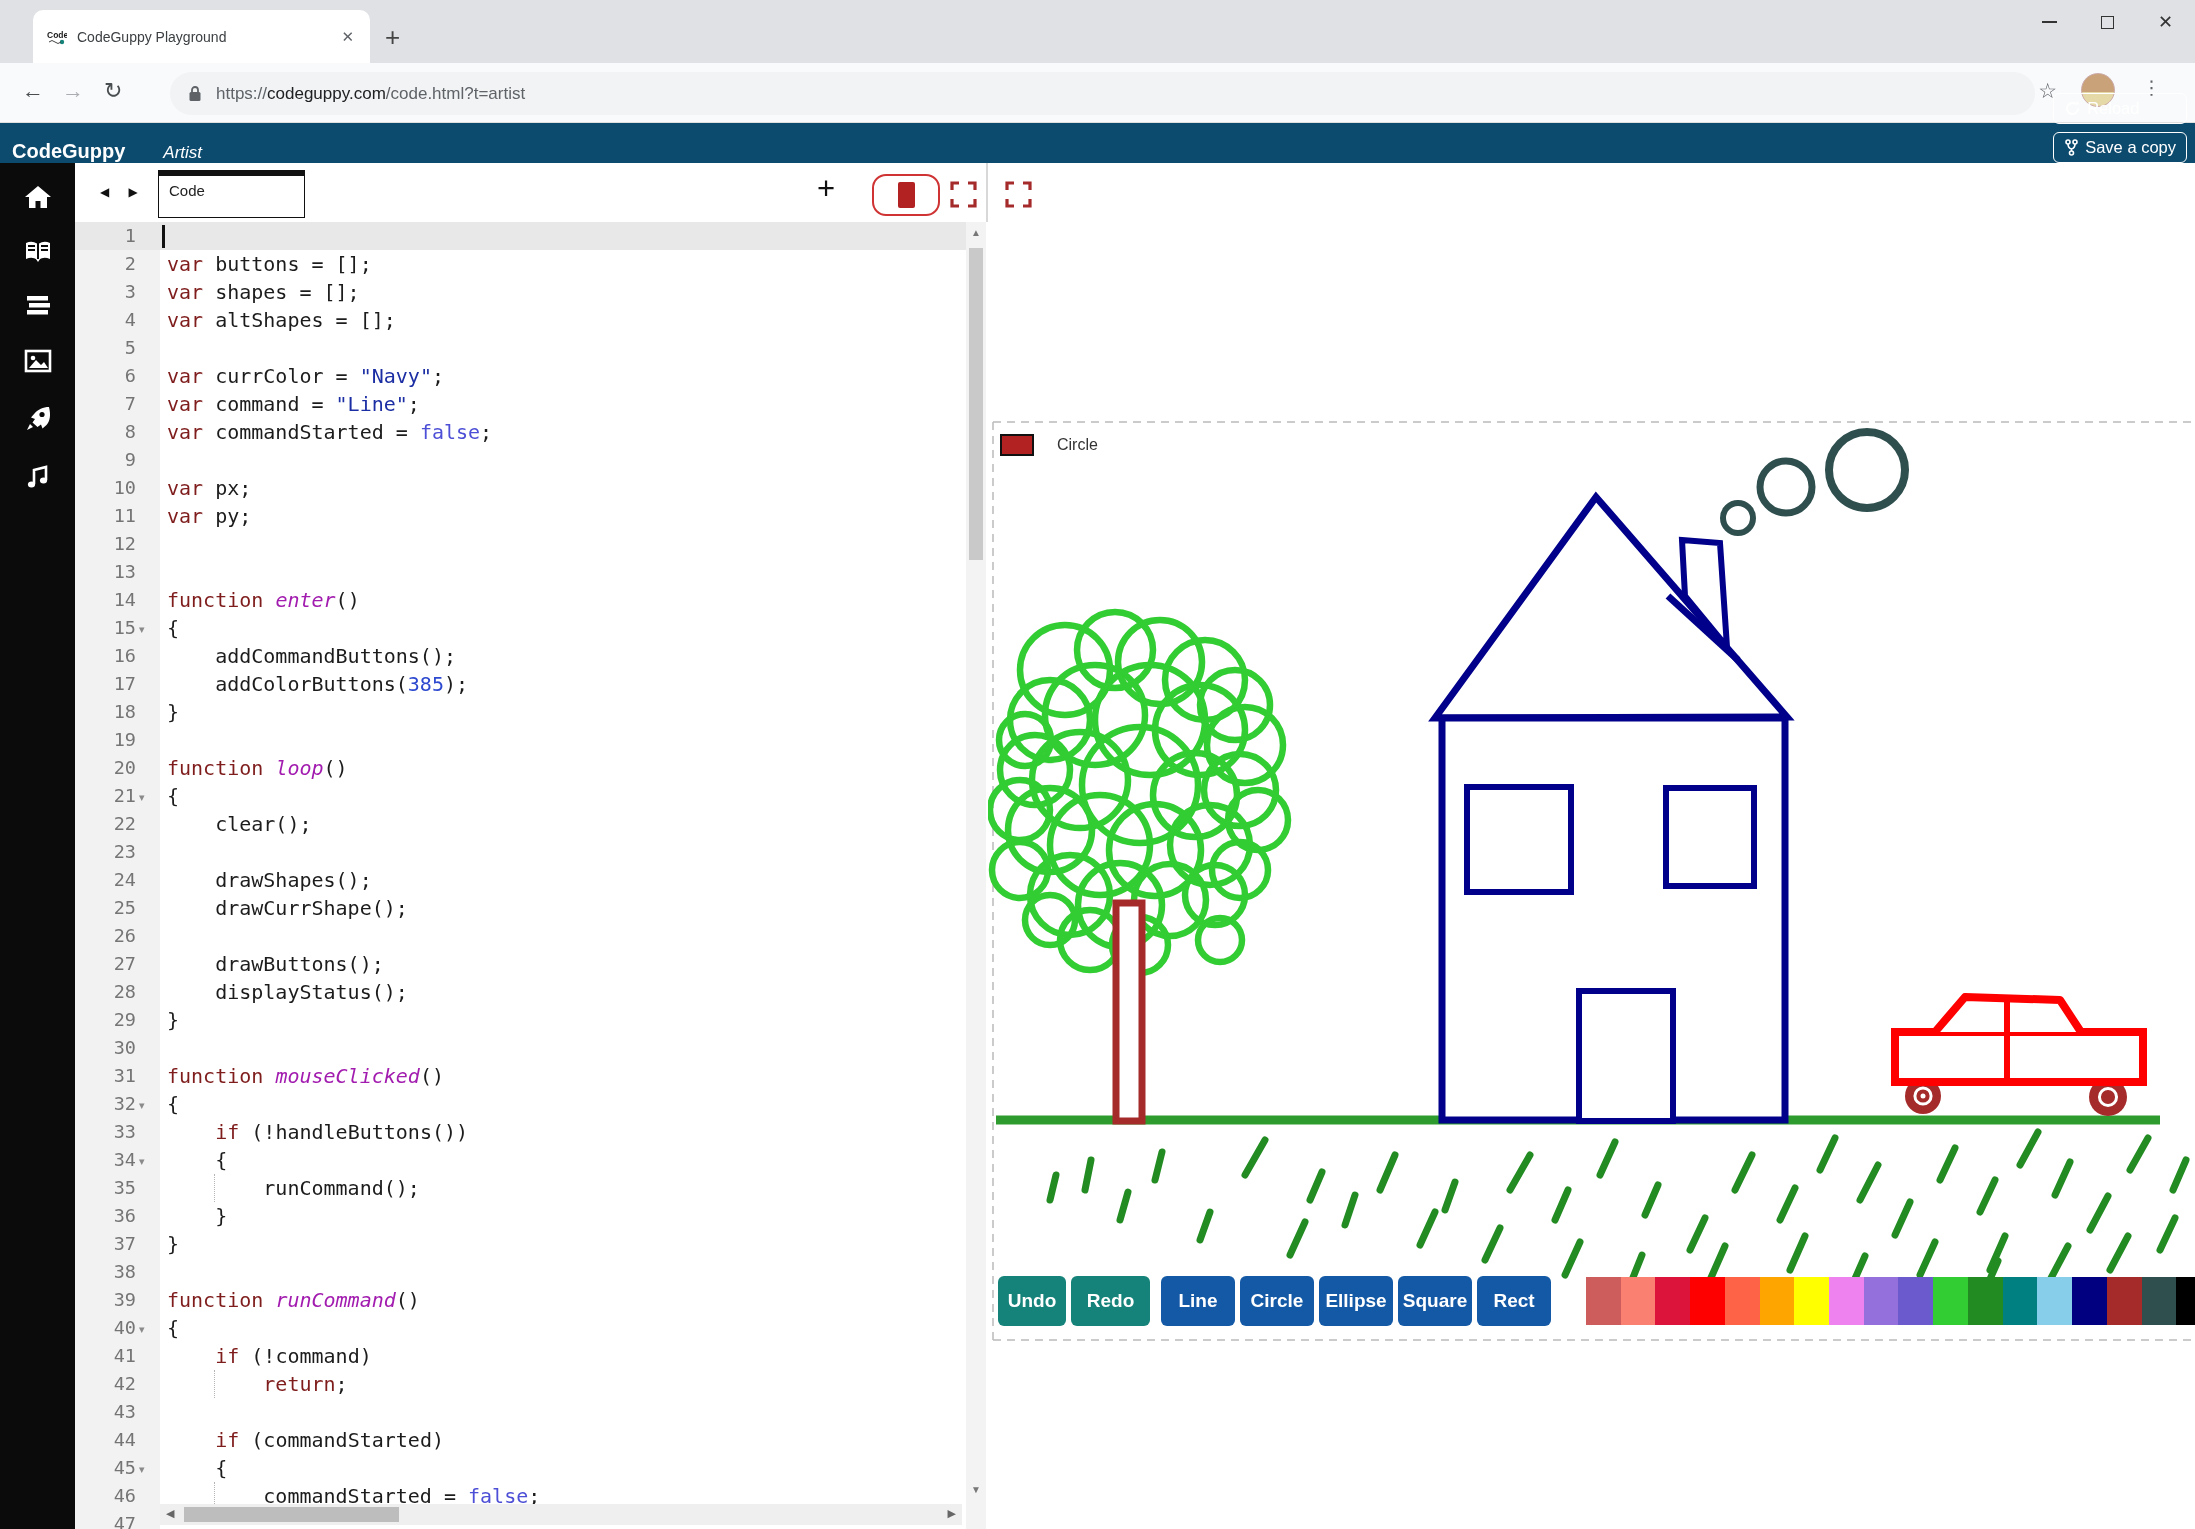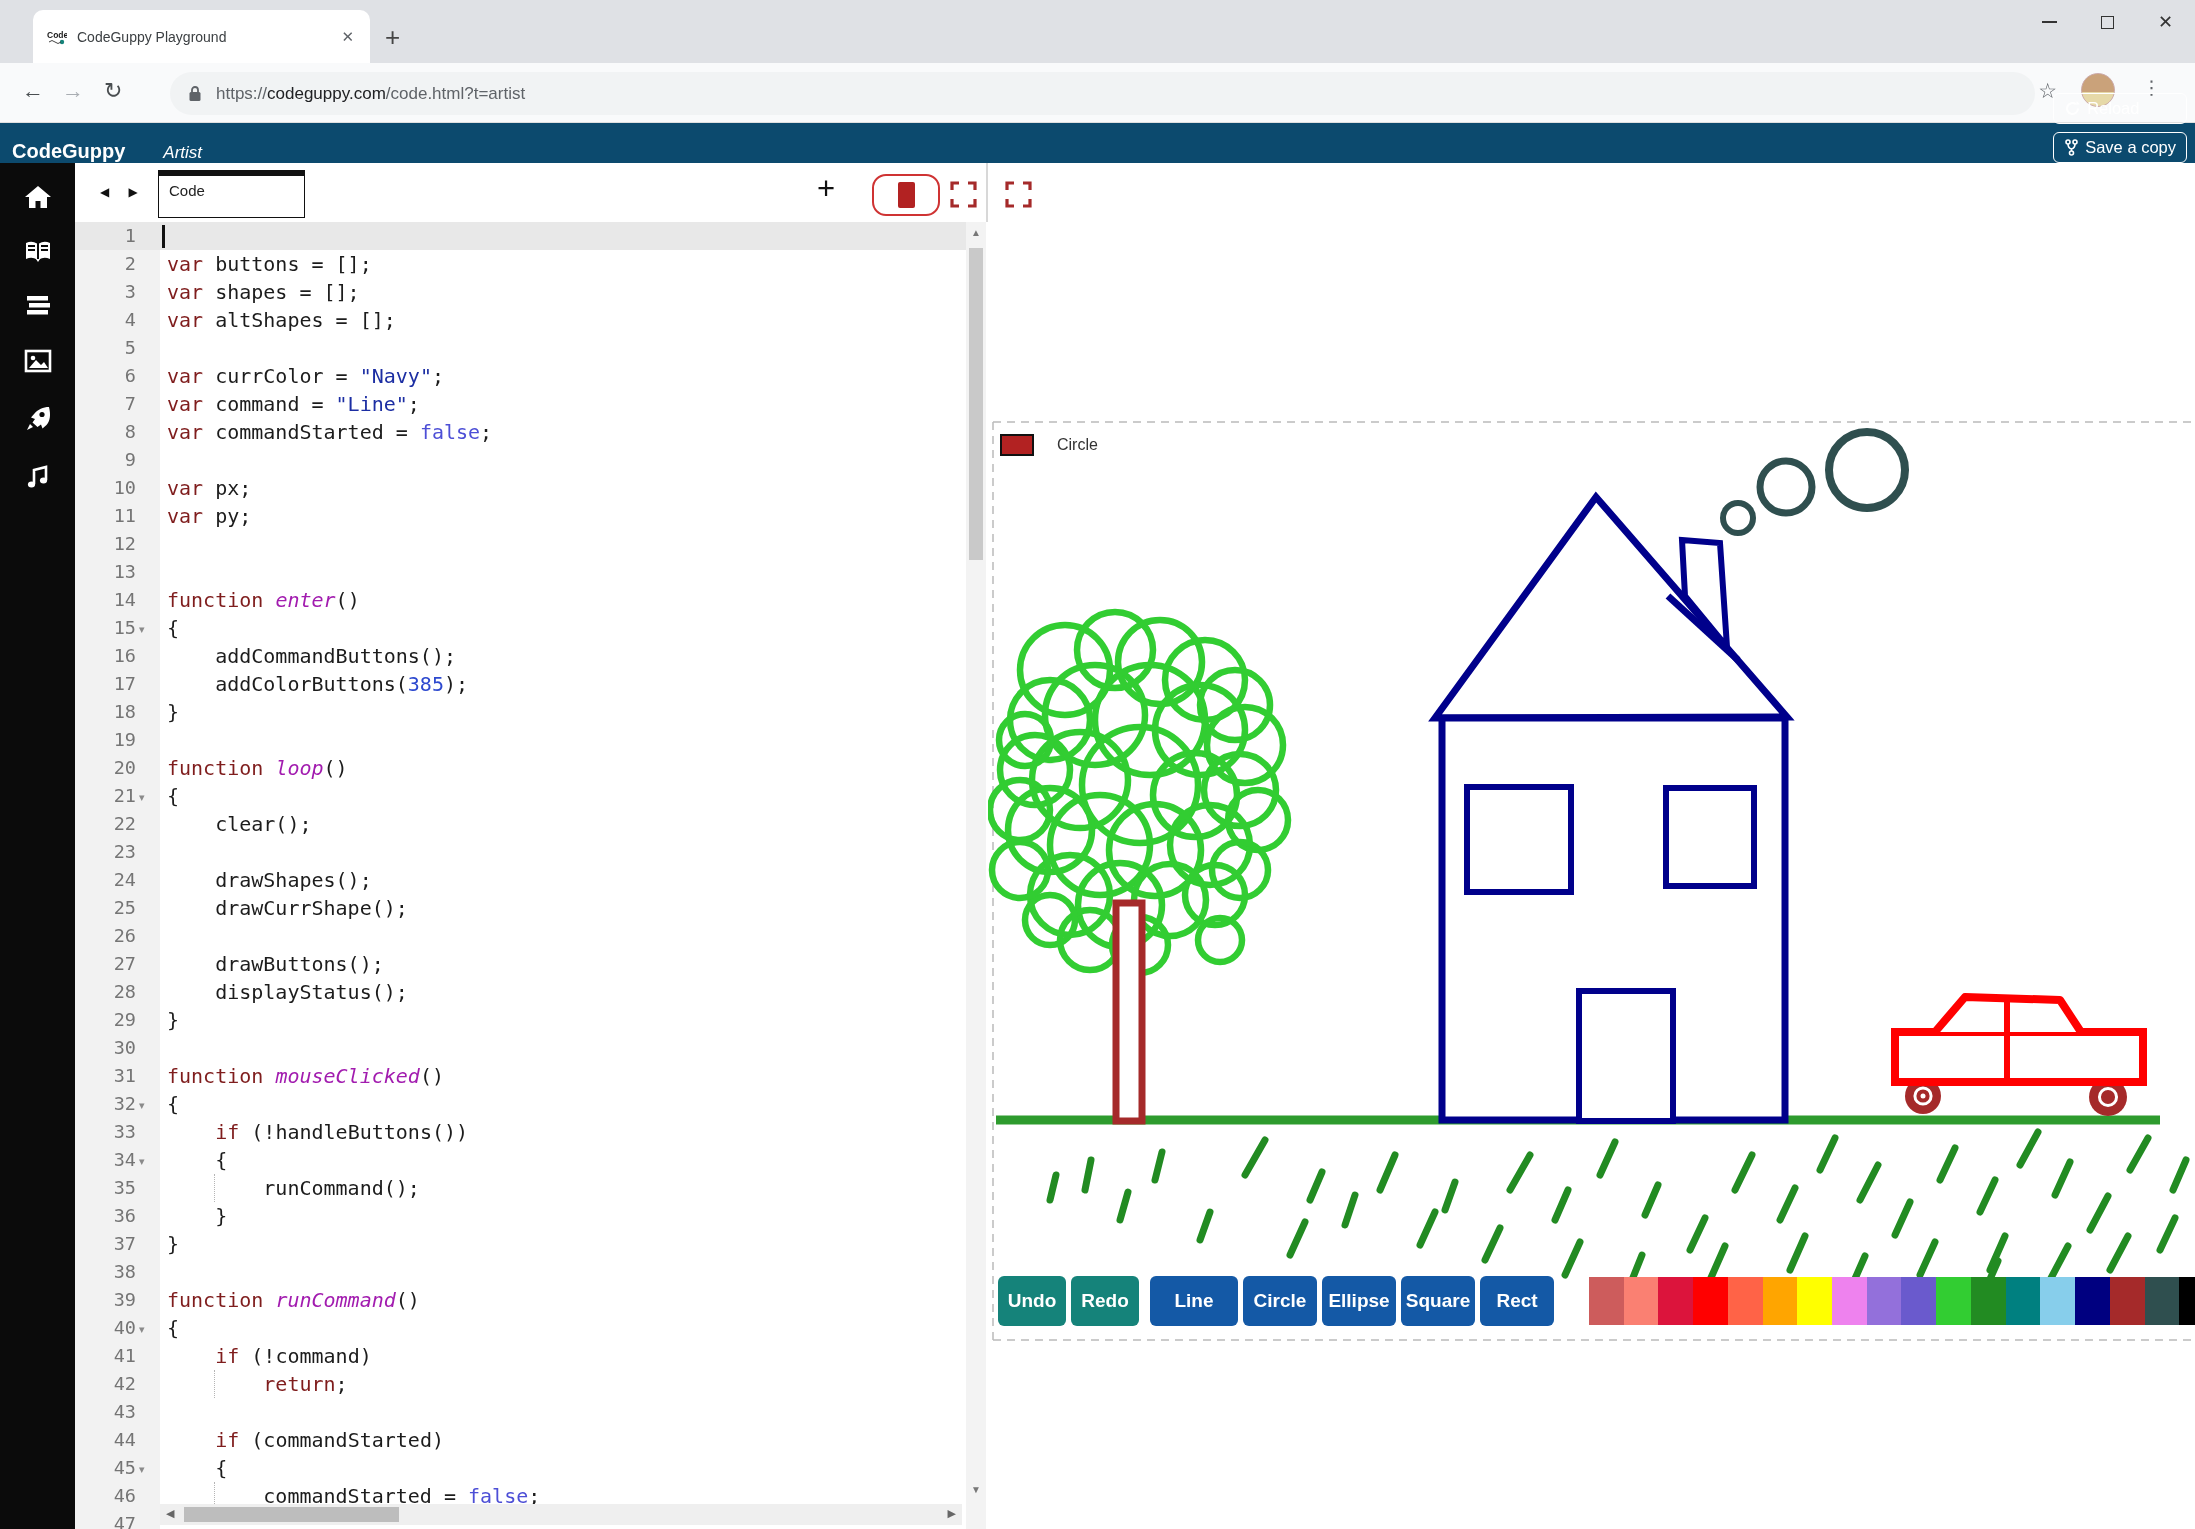--- a/index.html
+++ b/index.html
@@ -515,22 +515,22 @@
           <circle cx="1120" cy="934" r="8.55" stroke="#fff" stroke-width="3" fill="none"></circle>
           <circle cx="935" cy="933" r="2.5" fill="#fff"></circle>
           <rect x="907" y="869" width="248" height="50" stroke="#FF0000" stroke-width="8" fill="#fff"></rect>
           <polyline points="947,869 977,834 1072,837 1093,869" stroke="#FF0000" stroke-width="8" fill="#fff" stroke-linejoin="round"></polyline>
           <line x1="1019" y1="837" x2="1019" y2="915" stroke="#FF0000" stroke-width="6"></line>
         </svg>
       <div class="status-swatch" style="background: rgb(178, 34, 34);"></div>
       <div class="status-label">Circle</div>
       <div class="cv-buttons" id="cvbuttons">
           <div class="cbtn" style="width: 68px; background: rgb(21, 131, 122);">Undo</div>
-          <div class="cbtn" style="width: 68px; background: rgb(21, 131, 122);">Redo</div>
-          <div class="cbtn" style="width: 88px; background: rgb(20, 89, 166); margin-left: 6px;">Line</div>
+          <div class="cbtn" style="width: 79px; background: rgb(21, 131, 122);">Redo</div>
+          <div class="cbtn" style="width: 74px; background: rgb(20, 89, 166); margin-left: 6px;">Line</div>
           <div class="cbtn" style="width: 74px; background: rgb(20, 89, 166);">Circle</div>
           <div class="cbtn" style="width: 74px; background: rgb(20, 89, 166);">Ellipse</div>
           <div class="cbtn" style="width: 74px; background: rgb(20, 89, 166);">Square</div>
           <div class="cbtn" style="width: 74px; background: rgb(20, 89, 166);">Rect</div>
           <div class="palette">
             <div class="swatch" style="background: rgb(205, 92, 92);"></div>
             <div class="swatch" style="background: rgb(250, 128, 114);"></div>
             <div class="swatch" style="background: rgb(220, 20, 60);"></div>
             <div class="swatch" style="background: rgb(255, 0, 0);"></div>
             <div class="swatch" style="background: rgb(255, 99, 71);"></div>

